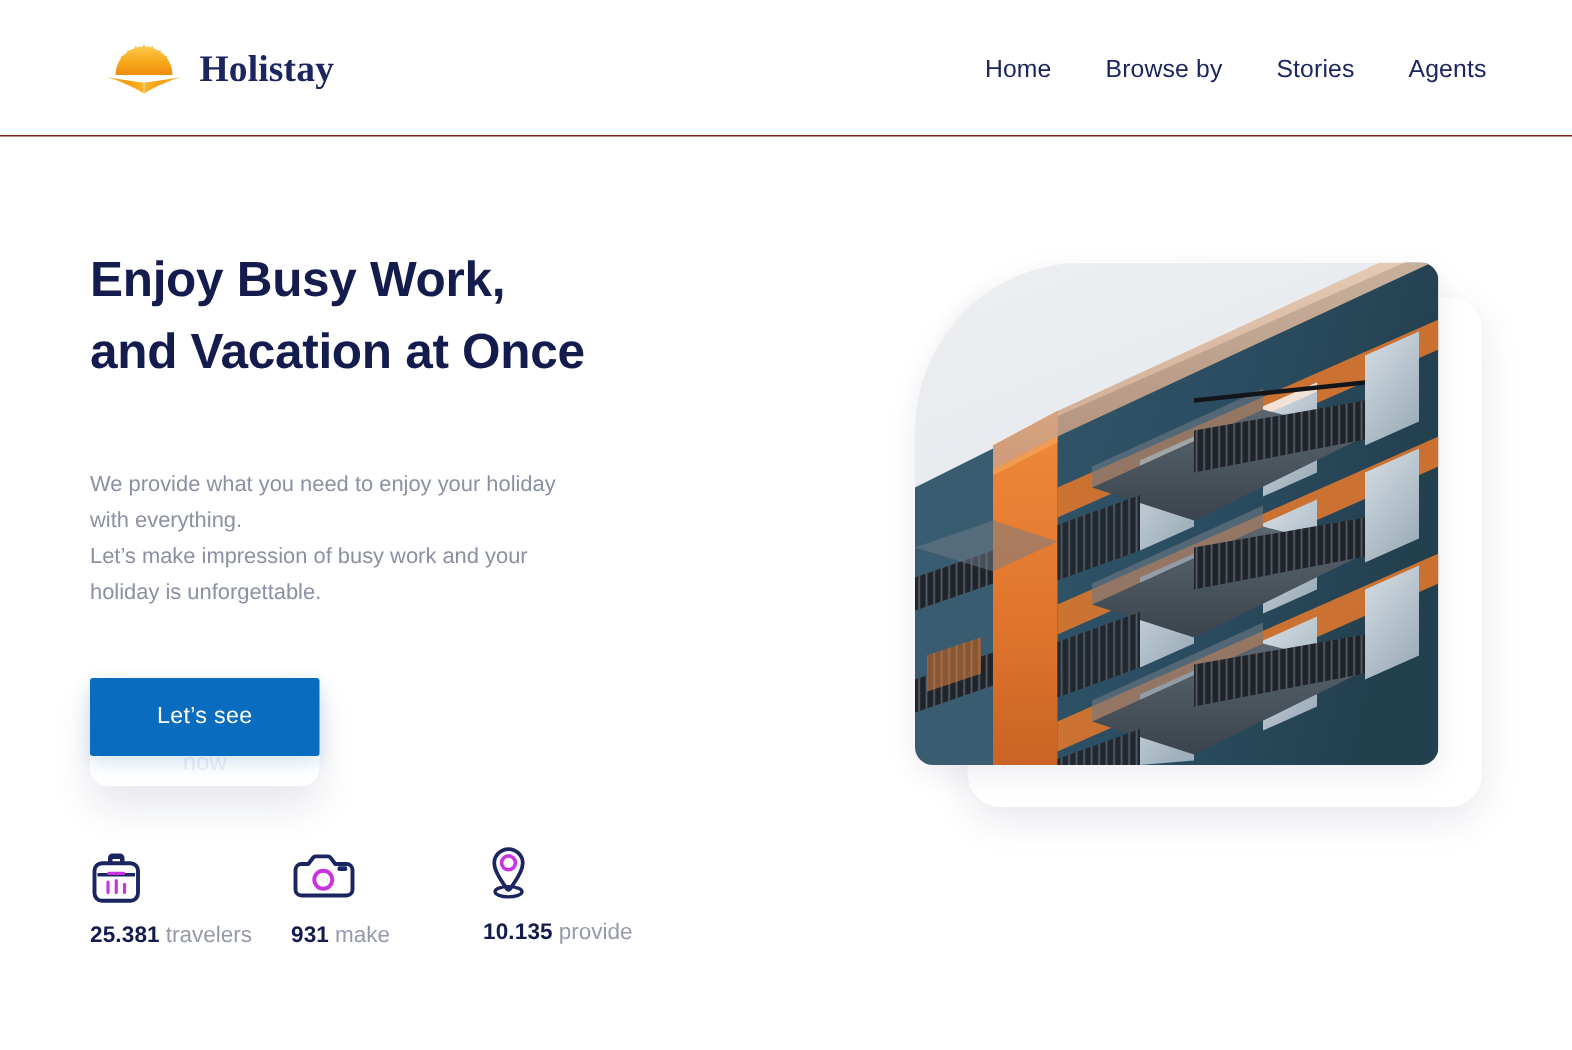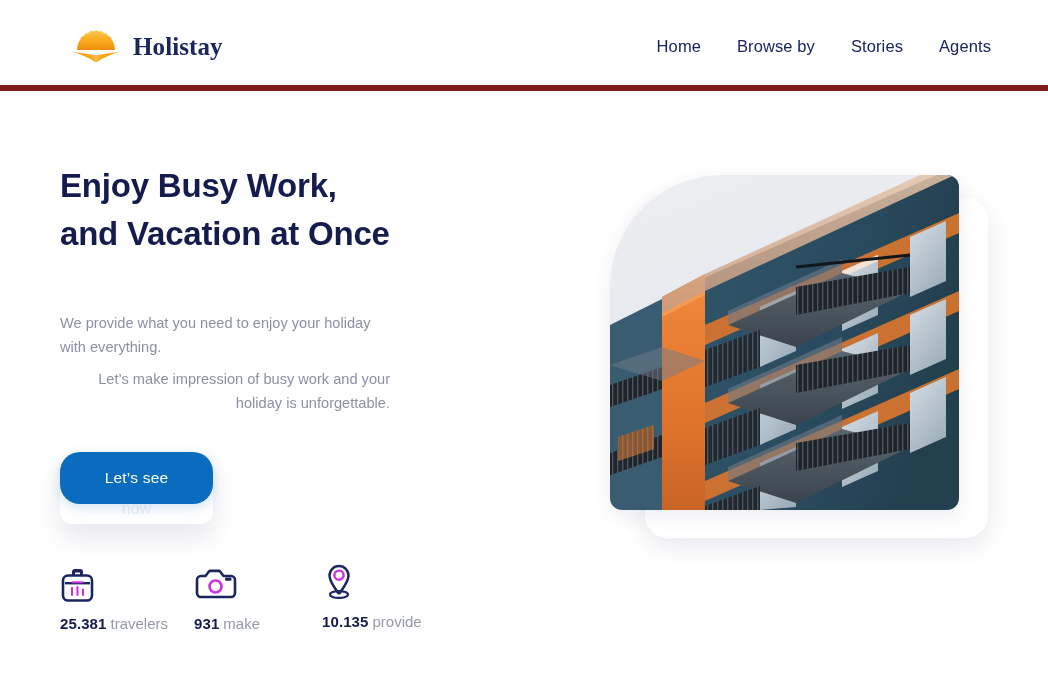--- a/index.html
+++ b/index.html
@@ -9,21 +9,21 @@
     background: #ffffff;
     font-family: "Liberation Sans", sans-serif;
     -webkit-font-smoothing: antialiased;
   }
 
   
   .header {
     position: absolute; top: 0; left: 0;
     width: 1048px; height: 91px;
     background: #ffffff;
-    border-bottom: 6px solid #7f1d1d;
+    border-bottom: 1px solid #7f1d1d;
     display: flex; align-items: center;
   }
   .brand {
     position: absolute; left: 68px; top: 27px;
     display: flex; align-items: center; gap: 9px;
     height: 38px;
   }
   .logo-mark { width: 56px; height: 36px; display: block; }
   .brand-name {
     font-family: "Liberation Serif", serif;
@@ -55,39 +55,39 @@
     letter-spacing: -0.2px;
     width: 330px;
   }
   .subcopy {
     position: absolute; left: 60px; top: 311px;
     width: 330px;
     font-size: 14.6px;
     color: #8b90a4;
     line-height: 24px;
   }
-  .subcopy p + p { margin-top: 8px; text-align: right; }
+  .subcopy p + p { margin-top: 0; }
 
   
   .cta-wrap { position: absolute; left: 60px; top: 452px; width: 260px; height: 80px; }
   .cta-ghost {
     position: absolute; left: 0; top: 0; width: 153px; height: 72px;
     border-radius: 12px;
     background: #ffffff;
     box-shadow: 0 14px 26px rgba(20,27,77,0.10);
     display: flex; align-items: flex-end; justify-content: center;
     padding-bottom: 5px;
   }
   .cta-ghost span {
     font-size: 16px; font-weight: 400; color: #eceef4; line-height: 20px;
   }
   .cta-btn {
     position: absolute; left: 0; top: 0;
     width: 153px; height: 52px;
-    border: none; border-radius: 20px;
+    border: none; border-radius: 2px;
     background: #0a6cbe;
     color: #ffffff;
     font-family: "Liberation Sans", sans-serif;
     font-size: 15.5px; font-weight: 400;
     letter-spacing: 0.2px;
     cursor: pointer;
     box-shadow: 0 4px 12px rgba(10,108,190,0.18);
   }
 
   

